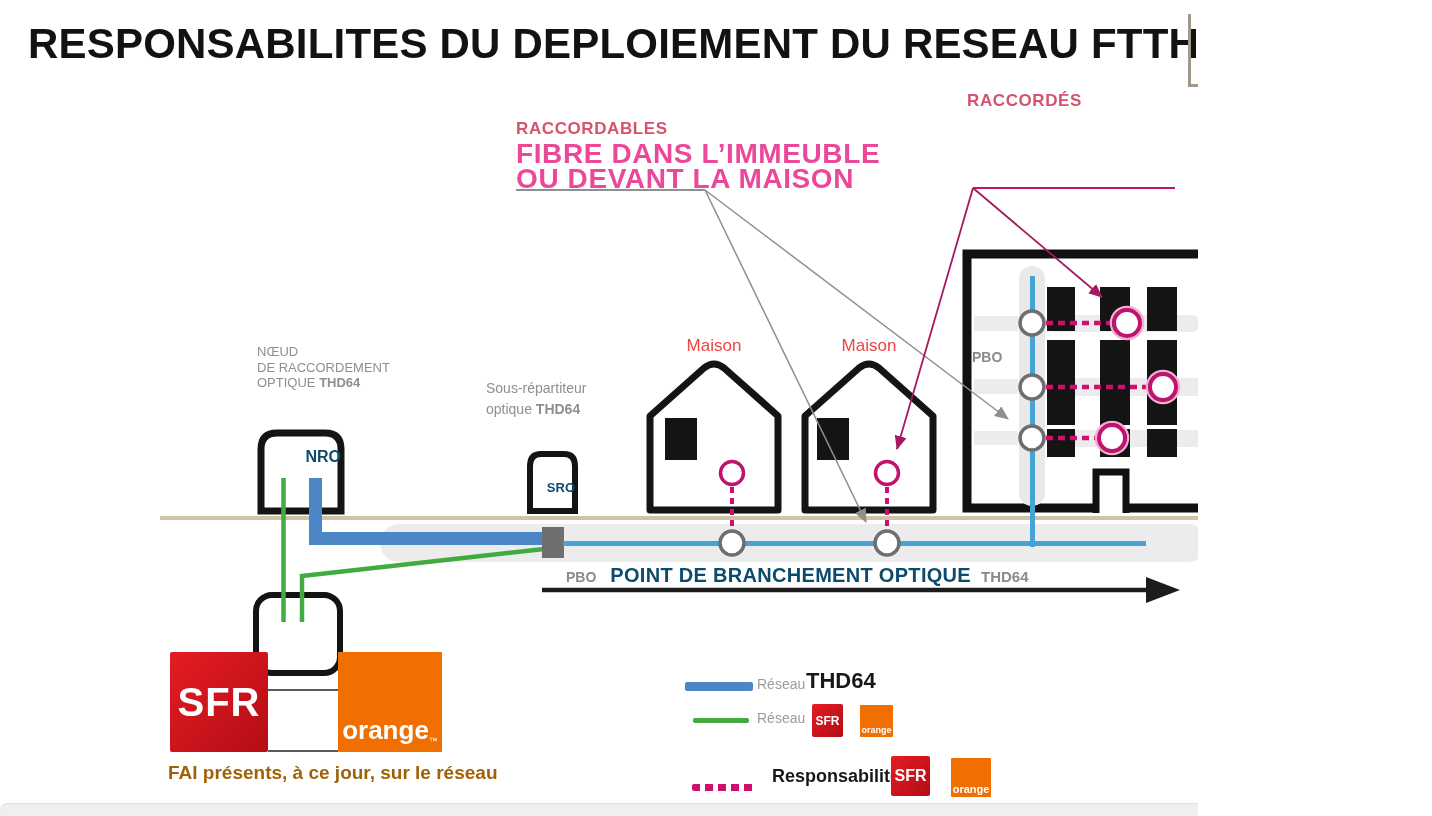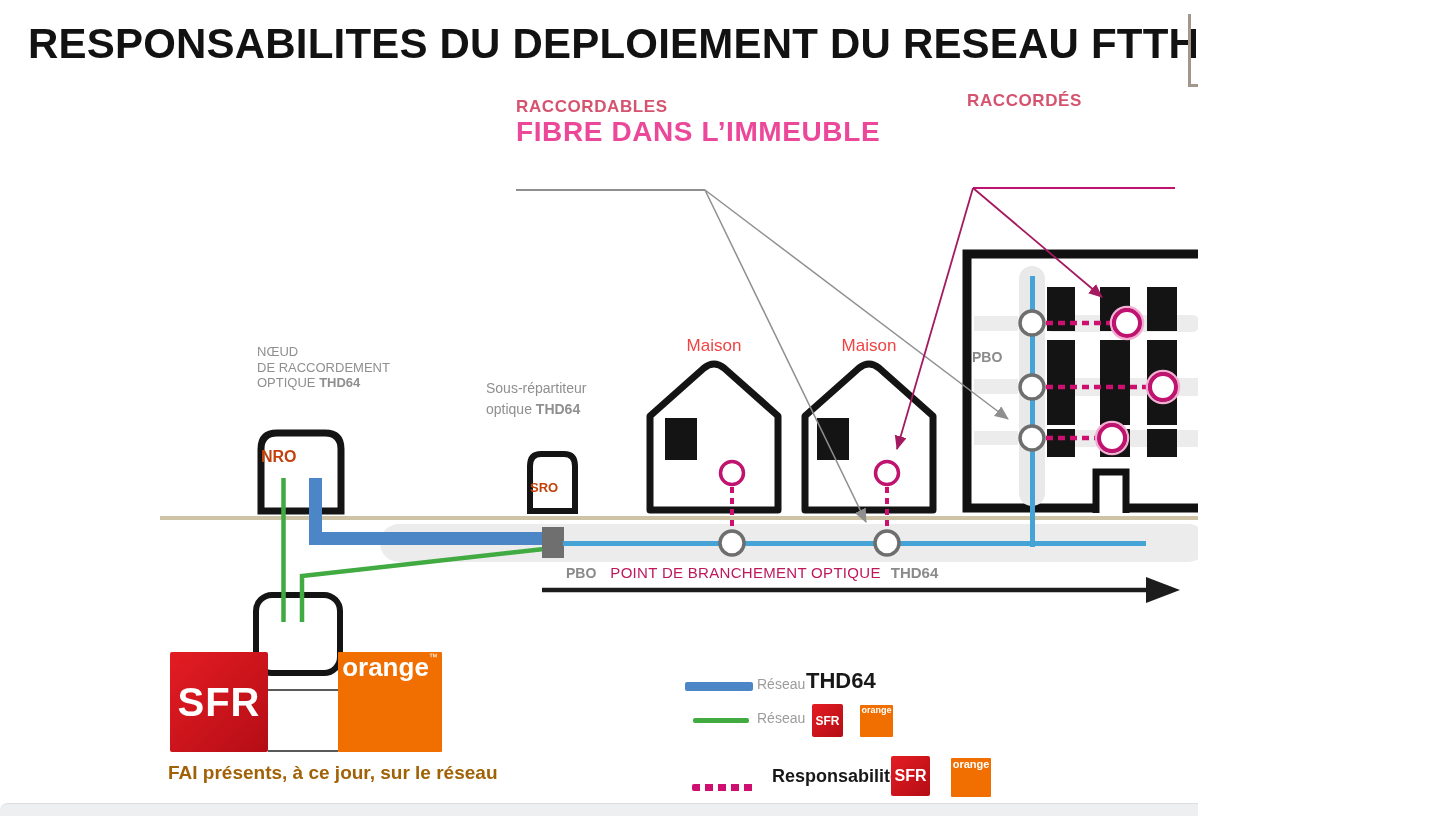--- a/index.html
+++ b/index.html
@@ -15,43 +15,43 @@
   .lafibre-number{left:1210px;top:18px;font-size:54px;font-weight:900;color:#141414;line-height:1;}
   .thd-brand{left:1348px;top:6px;font-size:17px;font-weight:800;letter-spacing:2px;color:#8b5cf6;-webkit-text-stroke:1.2px #9d9d9d;}
   .thd-number{left:1316px;top:26px;font-size:48px;font-weight:900;color:#c9252c;line-height:1;}
   .bracket-v{left:1188px;top:14px;width:3px;height:72px;background:#a2978d;}
   .bracket-h{left:1188px;top:84px;width:244px;height:3px;background:#a2978d;}
 
   
   .callout{line-height:25px;white-space:nowrap;}
   .callout .head{font-size:17px;font-weight:600;letter-spacing:.6px;color:#d6536f;}
   .callout .strong{font-size:28px;font-weight:800;letter-spacing:.6px;color:#ec4899;}
-  .co-raccordables{left:516px;top:94px;}
+  .co-raccordables{left:516px;top:116px;}
   .co-raccordes{left:967px;top:88px;}
 
   .gray-cap{color:#8f8f8f;}
   .nro-caption{left:257px;top:344px;font-size:13px;line-height:15.5px;}
   .sro-caption{left:486px;top:378px;font-size:14px;line-height:21px;}
   .cap-bold{font-weight:800;}
-  .box-label{font-weight:800;color:#c2410c;text-align:left;}
+  .box-label{font-weight:800;color:#0c4a6e;text-align:right;}
   .nro-label{left:261px;top:448px;width:80px;font-size:16px;}
   .sro-label{left:530px;top:480px;width:45px;font-size:13px;}
   .maison-label{width:100px;text-align:center;font-size:17px;color:#ef4444;top:336px;}
   .maison1-label{left:664px;}
   .maison2-label{left:819px;}
   .pbo-building-label{left:972px;top:349px;font-size:14px;font-weight:800;color:#8a8a8a;}
 
   .axis-text{left:566px;top:564px;white-space:nowrap;}
   .axis-abbr{font-size:14px;font-weight:800;color:#8a8a8a;margin-right:14px;}
-  .axis-title{font-size:15px;font-weight:400;color:#be185d;letter-spacing:.3px;}
+  .axis-title{font-size:20px;font-weight:700;color:#0c4a6e;letter-spacing:.3px;}
   .axis-net{font-size:15px;font-weight:800;color:#8a8a8a;margin-left:10px;}
 
   
   .sfr-chip{background:linear-gradient(135deg,#e41c23,#b40d15);color:#fff;font-weight:800;display:flex;align-items:center;justify-content:center;border-radius:2px;}
-  .orange-chip{background:#f16e00;color:#fff;font-weight:700;display:flex;align-items:flex-start;justify-content:center;border-radius:1px;}
+  .orange-chip{background:#f16e00;color:#fff;font-weight:700;display:flex;align-items:flex-end;justify-content:center;border-radius:1px;}
   .sfr-main{left:170px;top:652px;width:98px;height:100px;font-size:40px;letter-spacing:1px;}
   .orange-main{left:338px;top:652px;width:104px;height:100px;font-size:26px;padding-bottom:6px;box-sizing:border-box;}
   .tm{font-size:9px;vertical-align:super;font-weight:400;}
   .fai-caption{left:168px;top:762px;font-size:19px;font-weight:700;color:#a16207;white-space:nowrap;}
 
   
   .lg-blue{left:685px;top:682px;width:68px;height:9px;background:#4d86c6;border-radius:2px;}
   .lg-green{left:693px;top:718px;width:56px;height:5px;background:#41ab41;border-radius:2px;}
   .lg-dashes{left:692px;top:784px;width:64px;height:7px;background:repeating-linear-gradient(90deg,#cf0f70 0 8px,transparent 8px 13px);border-radius:2px;}
   .lg-reseau1{left:757px;top:676px;font-size:14px;color:#9c9c9c;}
@@ -170,20 +170,21 @@
   <div class="abs bracket-v"></div>
   <div class="abs bracket-h"></div>
   <div class="abs lafibre-brand">LAFIBRE</div>
   <div class="abs lafibre-number">64</div>
   <div class="abs thd-brand">THD</div>
   <div class="abs thd-number">64</div>
 
   <div class="abs callout co-raccordables">
     <div class="head">RACCORDABLES</div>
     <div class="strong">FIBRE DANS L’IMMEUBLE</div>
+    <div class="strong">OU DEVANT LA MAISON</div>
   </div>
   <div class="abs callout co-raccordes">
     <div class="head">RACCORDÉS</div>
   </div>
 
   <div class="abs gray-cap nro-caption">
     <div>NŒUD</div>
     <div>DE RACCORDEMENT</div>
     <div><span>OPTIQUE</span>&nbsp;<span class="cap-bold">THD64</span></div>
   </div>

